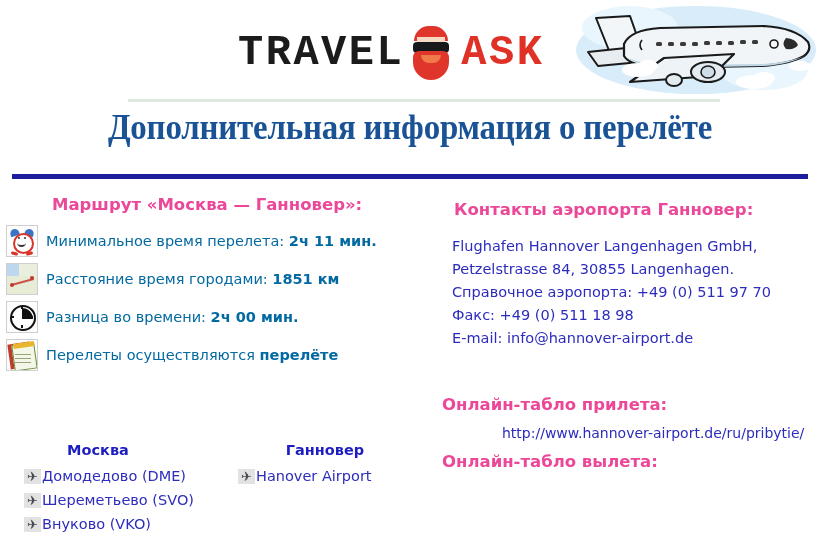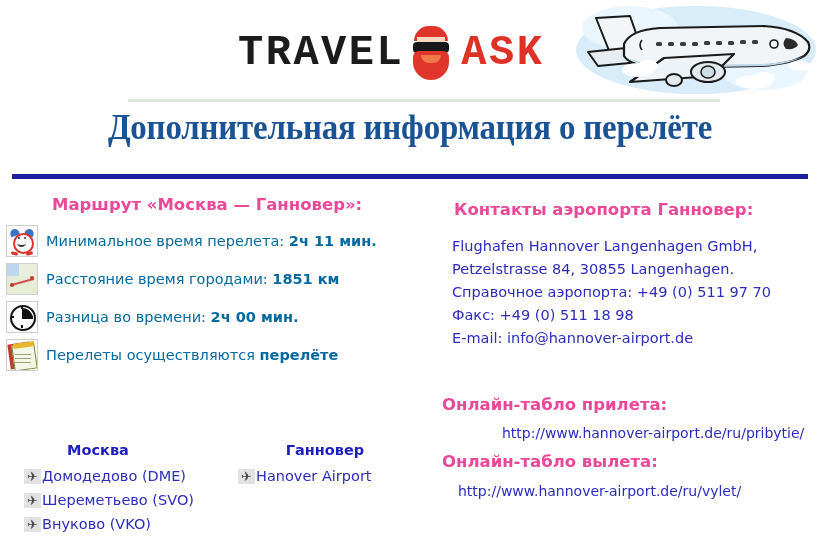--- a/index.html
+++ b/index.html
@@ -470,17 +470,16 @@
       <div class="hand body-line">Petzelstrasse 84, 30855 Langenhagen.</div>
       <div class="hand body-line">Справочное аэропорта: +49 (0) 511 97 70</div>
       <div class="hand body-line">Факс: +49 (0) 511 18 98</div>
       <div class="hand body-line">E-mail:  info@hannover-airport.de</div>
     </div>
 
     <div class="hand section-head head-arrivals">Онлайн-табло прилета:</div>
     <div class="hand url-line url-arrivals">http://www.hannover-airport.de/ru/pribytie/</div>
 
     <div class="hand section-head head-departures">Онлайн-табло вылета:</div>
-    <div class="hand url-line url-departures">http://www.hannover-airport.de/ru/vylet/</div>
 
   </div>
 
 </div>
 
 </body></html>

